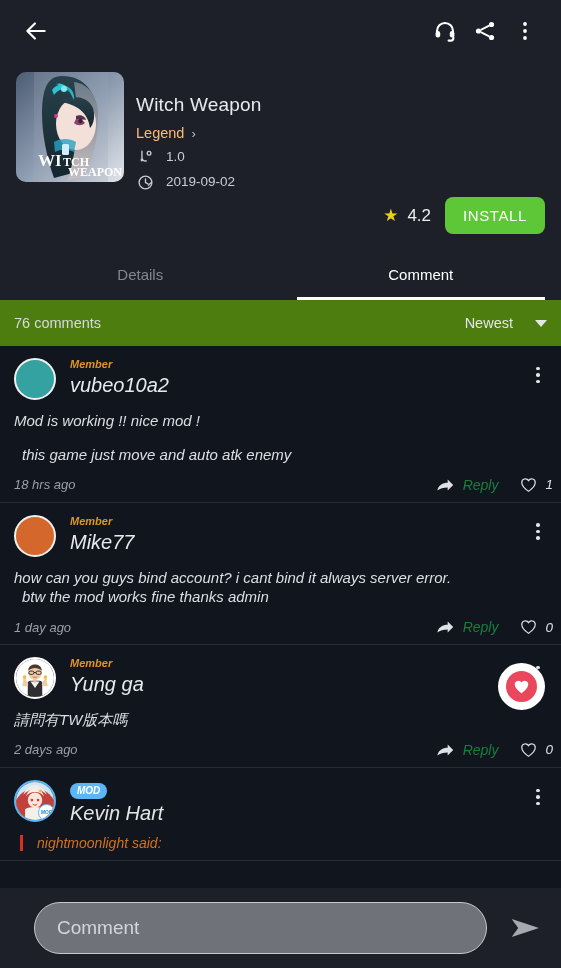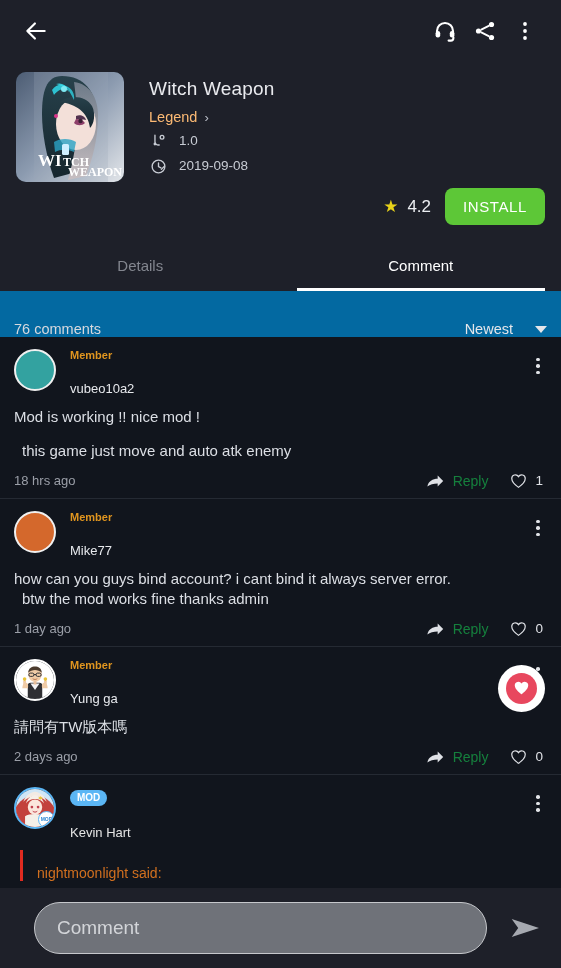--- a/index.html
+++ b/index.html
@@ -35,21 +35,21 @@
   }
   .thumb {
     width: 108px; height: 110px;
     border-radius: 10px;
     overflow: hidden;
     flex-shrink: 0;
     background: #2a3a4a;
     position: relative;
   }
   .thumb svg { display: block; width: 100%; height: 100%; }
-  .meta { padding-left: 25px; padding-top: 6px; flex: 1; }
+  .meta { padding-left: 12px; padding-top: 6px; flex: 1; margin-top: 16px; }
   .app-title {
     font-size: 19px; color: #e9eaee; font-weight: 400;
     letter-spacing: .2px;
   }
   .dev-row {
     display: flex; align-items: center; gap: 7px;
     margin-top: 9px;
   }
   .dev-name { font-size: 14.5px; color: #fdba74; }
   .chev { color: #b9bdc6; font-size: 13px; line-height: 1; }
@@ -98,41 +98,42 @@
   .tab.active { color: #ffffff; }
   .tab.active::after {
     content: "";
     position: absolute;
     left: 16px; right: 16px; bottom: 0;
     height: 3px; background: #ffffff;
   }
 
   
   .c-header {
-    background: #0369a1;
+    background: #4d7c0f;
     height: 46px;
-    display: flex; align-items: flex-end; justify-content: space-between;
+    display: flex; align-items: center; justify-content: space-between;
     padding: 0 14px;
   }
   .c-count { font-size: 14.5px; color: #d7d9de; }
   .sort { display: flex; align-items: center; gap: 22px; cursor: pointer; }
   .sort-label { font-size: 14.5px; color: #e4e6ea; }
   .caret {
     width: 0; height: 0;
     border-left: 6px solid transparent;
     border-right: 6px solid transparent;
     border-top: 7px solid #e4e6ea;
   }
 
   
   .c-list { flex: 1; background: #11151d; overflow: hidden; }
   .comment {
-    padding: 12px 18px 9px 14px;
+    padding: 12px 8px 9px 14px;
     border-bottom: 1px solid #252a33;
     position: relative;
+    font-style: italic;
   }
   .c-top { display: flex; align-items: flex-start; }
   .avatar {
     width: 42px; height: 42px; border-radius: 50%;
     flex-shrink: 0; overflow: hidden;
     border: 2px solid #ffffff;
     position: relative;
   }
   .avatar.teal { background: #33a2a0; border-color: #f0f0f0; }
   .avatar.orange { background: #d4682c; border-color: #f0f0f0; }
@@ -147,38 +148,38 @@
   }
   .c-names { padding-left: 14px; padding-top: 0px; flex: 1; }
   .role { font-size: 11px; color: #e0951f; font-weight: bold; line-height: 1.2; }
   .badge-mod {
     display: inline-block;
     background: #5bb6f5; color: #ffffff;
     font-size: 10px; font-weight: bold;
     padding: 2px 7px; border-radius: 8px;
     line-height: 1.2;
   }
-  .uname { font-size: 13px; color: #e7e9ed; margin-top: 19px; }
+  .uname { font-size: 20px; color: #e7e9ed; margin-top: 3px; }
   .uname.modname { color: #e5e5e5; }
   .kebab {
     position: absolute; top: 14px; right: 10px;
     width: 26px; height: 30px;
     display: flex; flex-direction: column; align-items: center; justify-content: center;
     gap: 3px; cursor: pointer;
   }
   .kebab i { width: 3.5px; height: 3.5px; border-radius: 50%; background: #e2e4e8; display: block; }
 
   .c-body { margin-top: 11px; }
   .c-line { font-size: 15px; color: #dcdfe5; line-height: 1.32; }
   .c-line + .c-line { margin-top: 14px; margin-left: 8px; }
   .c-line.tight + .c-line.tight { margin-top: 0; }
 
   .quote { display: flex; margin-top: 10px; padding-left: 6px; }
   .quote-bar { width: 3px; background: #e02b20; flex-shrink: 0; }
-  .quote-text { font-size: 14px; color: #d2701f; padding-left: 14px; margin-top: 15px; }
+  .quote-text { font-size: 14px; color: #d2701f; padding-left: 14px; }
 
   .c-foot {
     display: flex; align-items: center;
     margin-top: 12px;
   }
   .ts { font-size: 13px; color: #9b9fa8; }
   .foot-right { margin-left: auto; display: flex; align-items: center; gap: 22px; }
   .reply-btn { display: flex; align-items: center; gap: 9px; cursor: pointer; }
   .reply-label { font-size: 14px; color: #15803d; }
   .like-btn { display: flex; align-items: center; gap: 8px; cursor: pointer; }
@@ -320,21 +321,21 @@
       <div class="meta-line">
         <span class="mi">
           <svg width="17" height="17" viewBox="0 0 24 24">
             <circle cx="12" cy="12" r="9" fill="none" stroke="#c8ccd4" stroke-width="1.9"></circle>
             <path d="M12 7v5l3.5 2" fill="none" stroke="#c8ccd4" stroke-width="1.9" stroke-linecap="round"></path>
             <path d="M18 17l3-4 3 4" fill="none" stroke="#c8ccd4" stroke-width="1.6" stroke-linecap="round" opacity="0"></path>
             <path d="M16 16l4-4" stroke="#c8ccd4" stroke-width="1.8" stroke-linecap="round"></path>
             <path d="M20 12l0 4M20 12l-3.3 0" stroke="#c8ccd4" stroke-width="1.8" stroke-linecap="round" opacity="0"></path>
           </svg>
         </span>
-        <span class="meta-val">2019-09-08</span>
+        <span class="meta-val">2019-09-02</span>
       </div>
     </div>
   </div>
 
   <div class="action-row">
     <div class="rating">
       <span class="star">★</span>
       <span class="rating-val">4.2</span>
     </div>
     <button class="install-btn">INSTALL</button>

